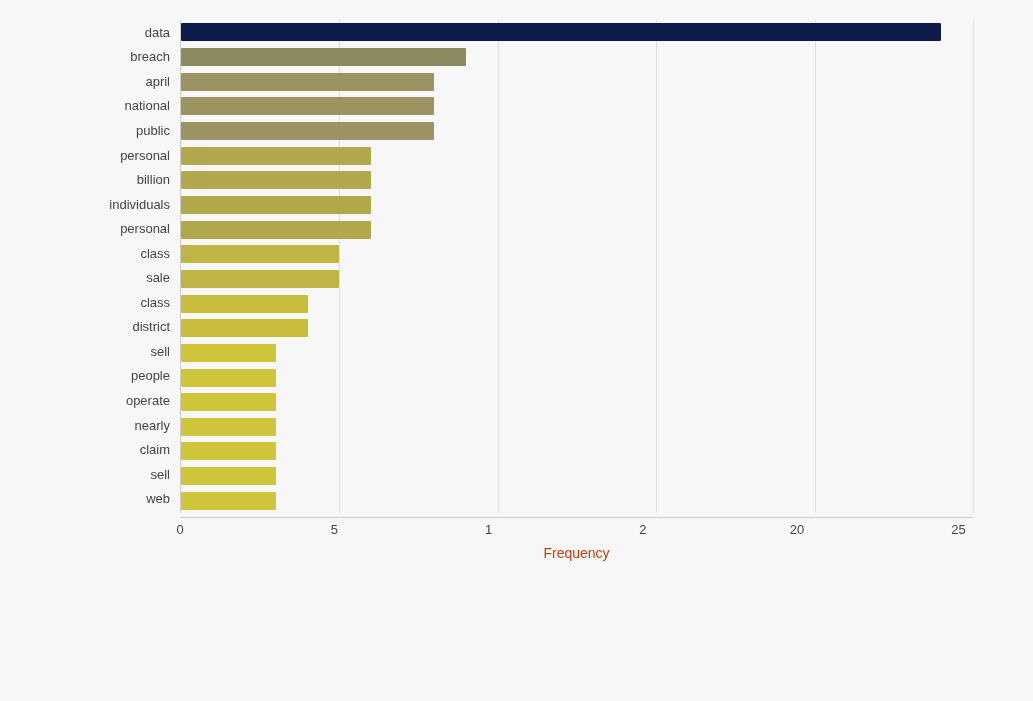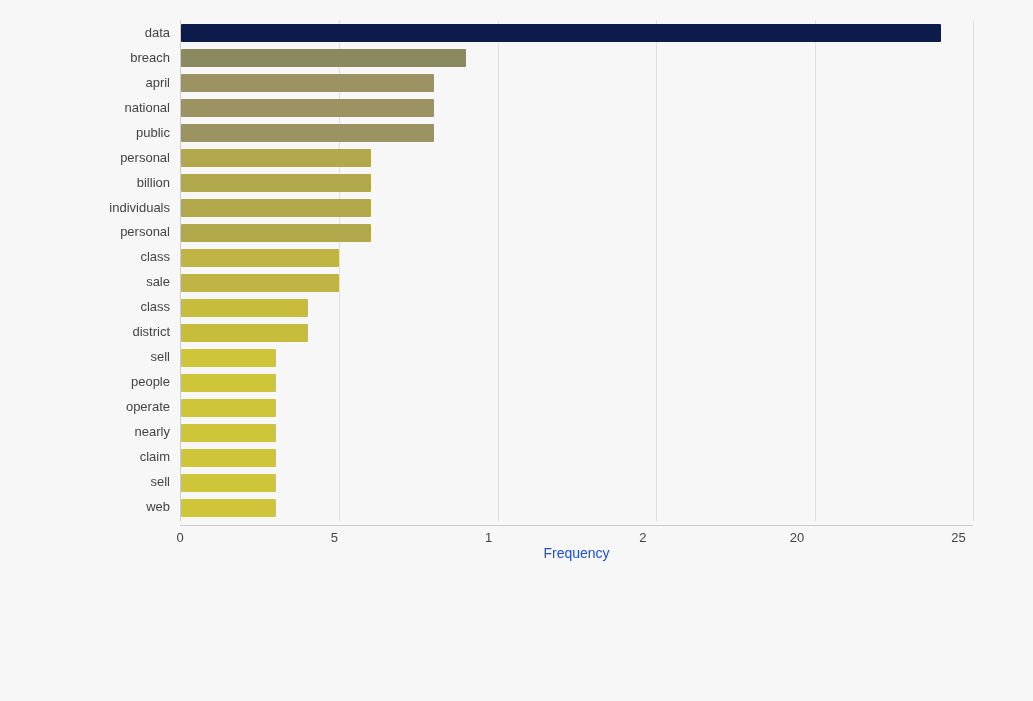--- a/index.html
+++ b/index.html
@@ -108,21 +108,22 @@
     }
     .x-tick-label {
       font-size: 13px;
       color: #444;
       transform: translateX(-50%);
       display: inline-block;
     }
     .x-axis-title {
       text-align: center;
       font-size: 14px;
-      color: #1d4ed8;
+      color: #c2410c;
+      margin-top: 8px;
       margin-left: 80px;
     }
   </style>
 </head>
 <body>
 
 <div class="chart-container">
   <div class="chart-area">
     <div class="bars-section">
       <div class="y-axis-labels" id="y-axis-labels">

